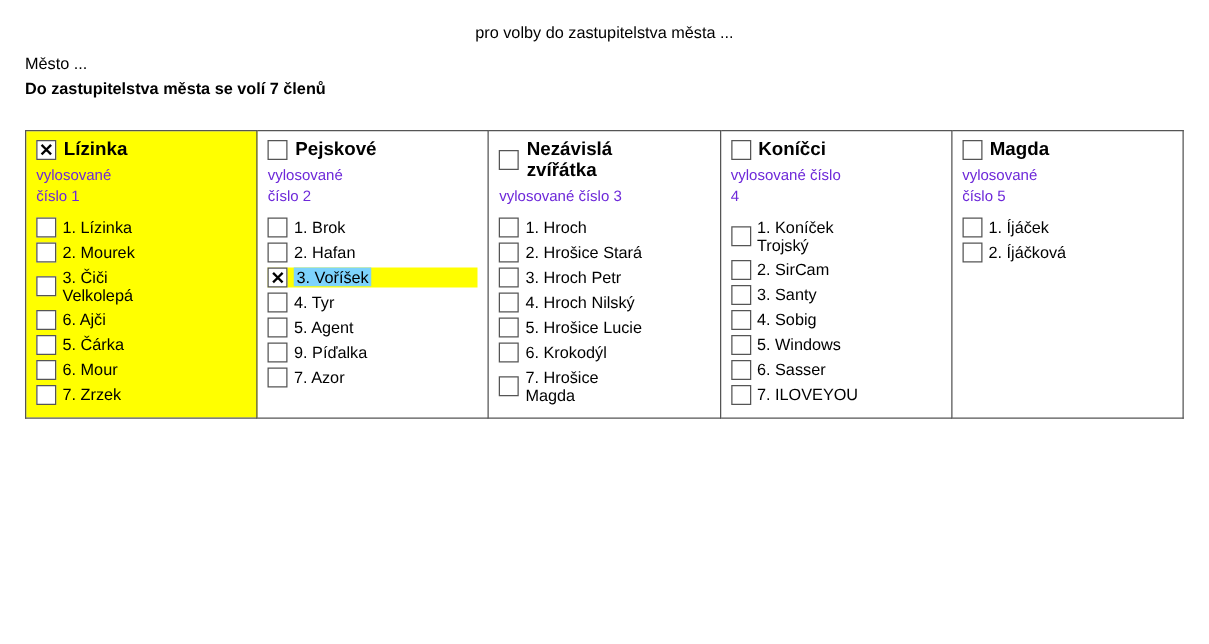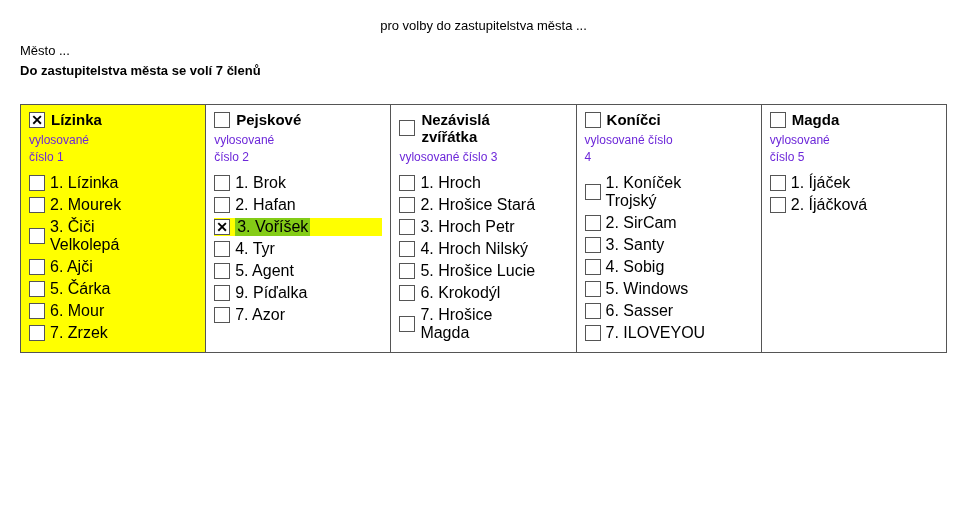--- a/index.html
+++ b/index.html
@@ -79,32 +79,32 @@
       align-items: center;
       justify-content: center;
       flex-shrink: 0;
       background: #fff;
     }
     .checkbox.checked {
       font-weight: bold;
       font-size: 14px;
     }
     .candidate-name {
-      font-size: 16px;
+      font-size: 13px;
     }
     .col-kocicky {
       background: #ffff00;
     }
     .col-pejskove {}
     .col-nezavisla {}
     .col-konicci {}
     .col-osli {}
     
     .highlighted-row .candidate-name {
-      background: #84cc16;
+      background: #7dd3fc;
       padding: 0 2px;
     }
     .highlighted-row .checkbox {
       background: #fff;
     }
   </style>
 </head>
 <body>
 
 <div class="header">

